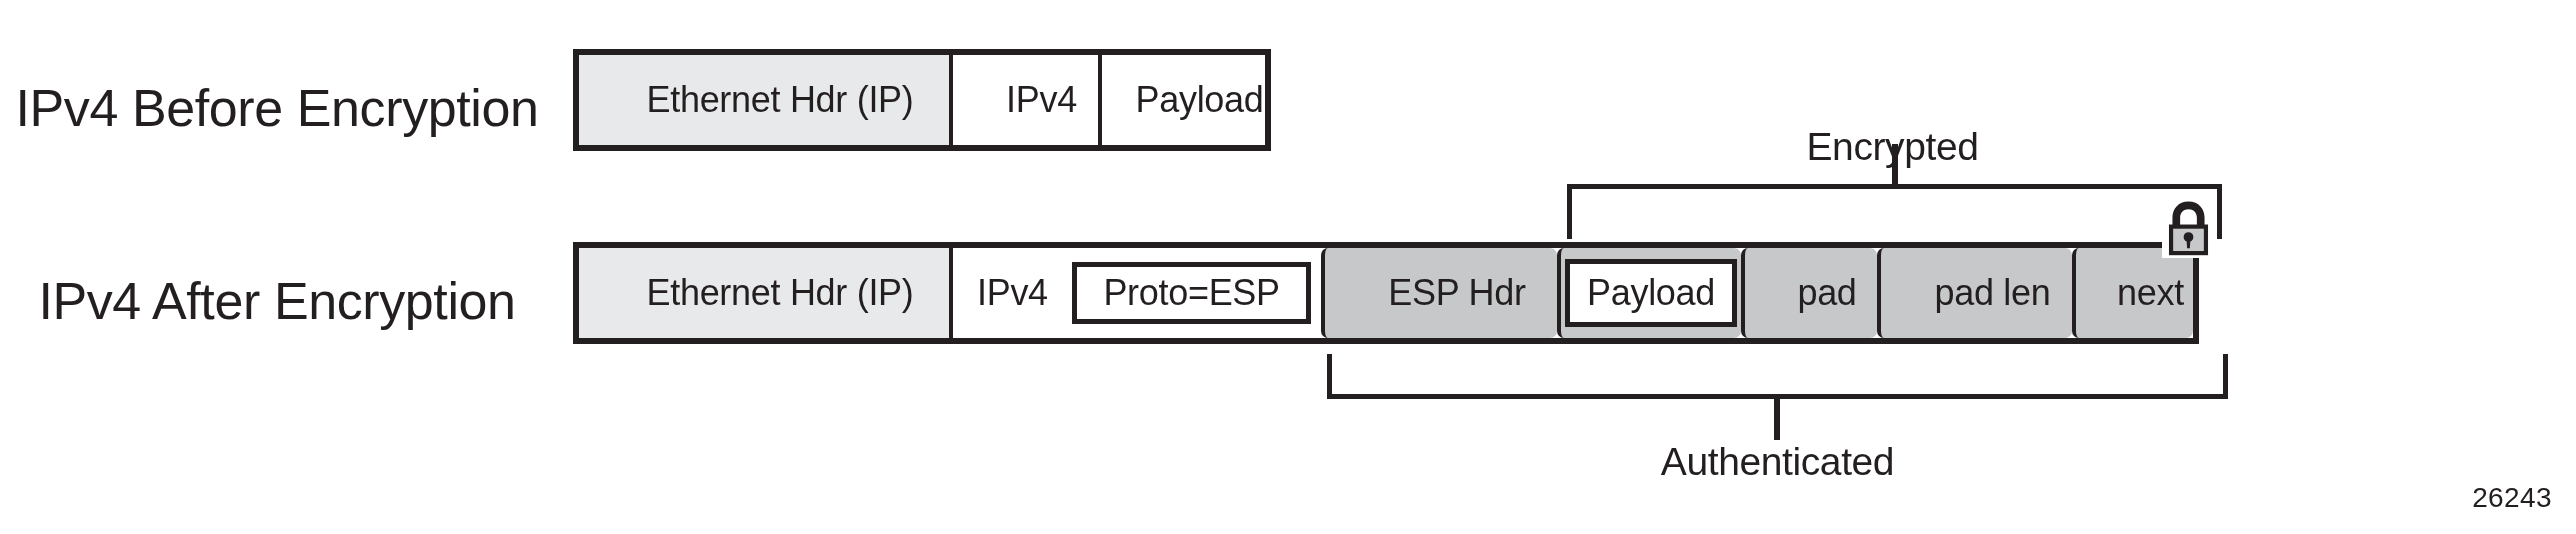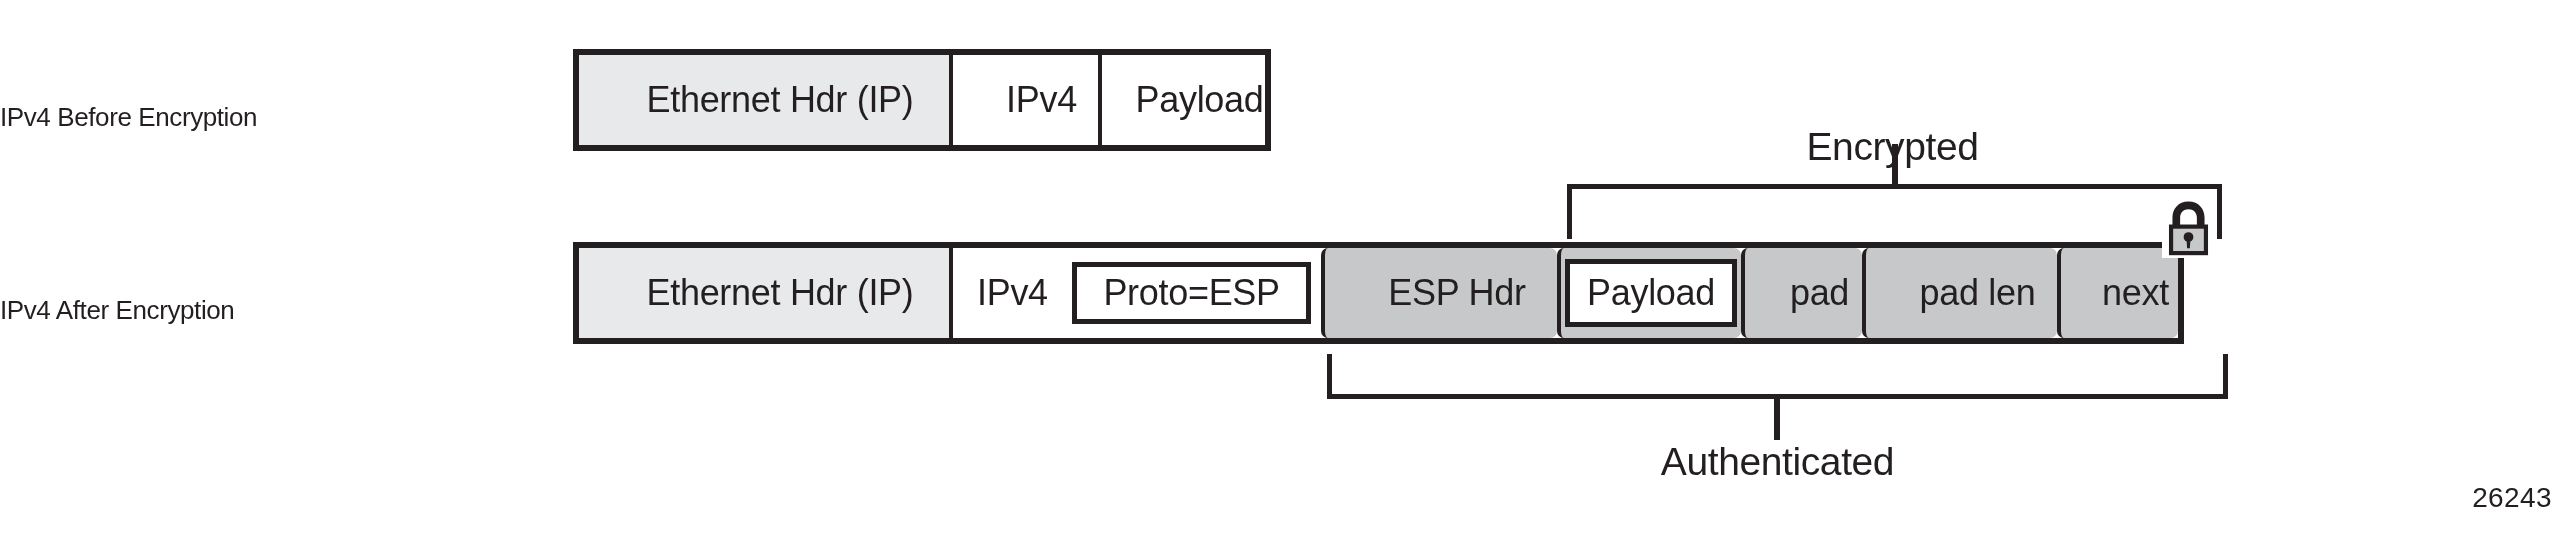--- a/index.html
+++ b/index.html
@@ -17,27 +17,26 @@
   }
 
   .stage {
     position: absolute;
     inset: 0;
   }
 
   
   .row-label {
     position: absolute;
-    font-size: 26px;
-    line-height: 1;
-    color: #231f20;
-    white-space: nowrap;
-    text-align: left;
+    font-size: 52px;
+    line-height: 1;
+    color: #231f20;
+    white-space: nowrap;
+    text-align: center;
     letter-spacing: -0.4px;
-    margin-top: 22px;
   }
   #label-before { left: 0px;  top: 82px; width: 554px; }
   #label-after  { left: 0px;  top: 275px; width: 554px; }
 
   
   .packet-row {
     position: absolute;
     display: flex;
     box-sizing: border-box;
     border: 6.3px solid #231f20;
@@ -165,21 +164,21 @@
       <span>IPv4</span>
       <span class="inset inset-proto">Proto=ESP</span>
     </div>
 
     <div class="cell fill-dark" style="width:236px">ESP Hdr</div>
 
     <div class="cell fill-dark" style="width:184px">
       <span class="inset inset-payload">Payload</span>
     </div>
 
-    <div class="cell fill-dark" style="width:121px">pad</div>
+    <div class="cell fill-dark" style="width:136px">pad</div>
 
     <div class="cell fill-dark" style="width:195px">pad len</div>
 
     <div class="cell fill-dark" style="width:121px">next</div>
 
   </div>
 
   <div class="bracket bracket-top" id="bracket-encrypted"></div>
   <div class="stem" id="stem-encrypted"></div>
   <div class="bracket-label" id="label-encrypted">Encrypted</div>

